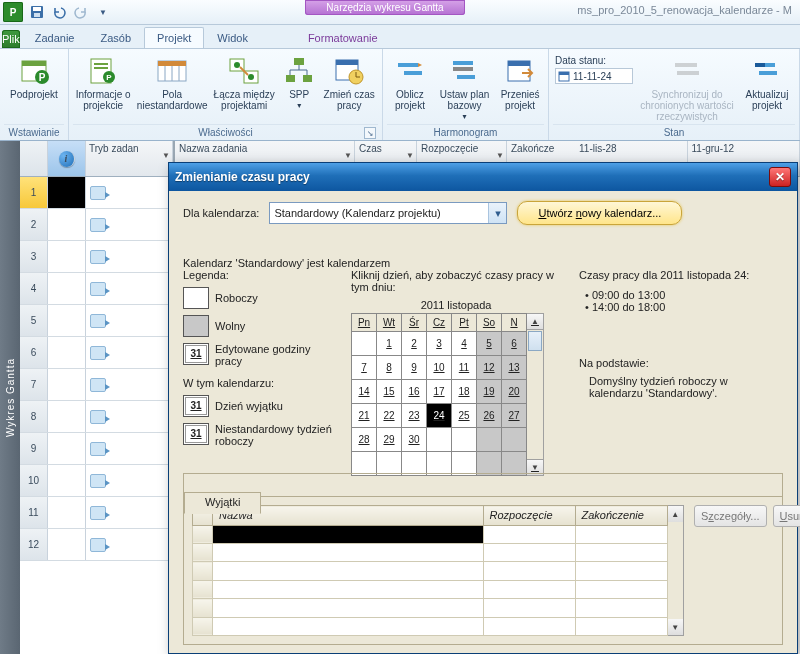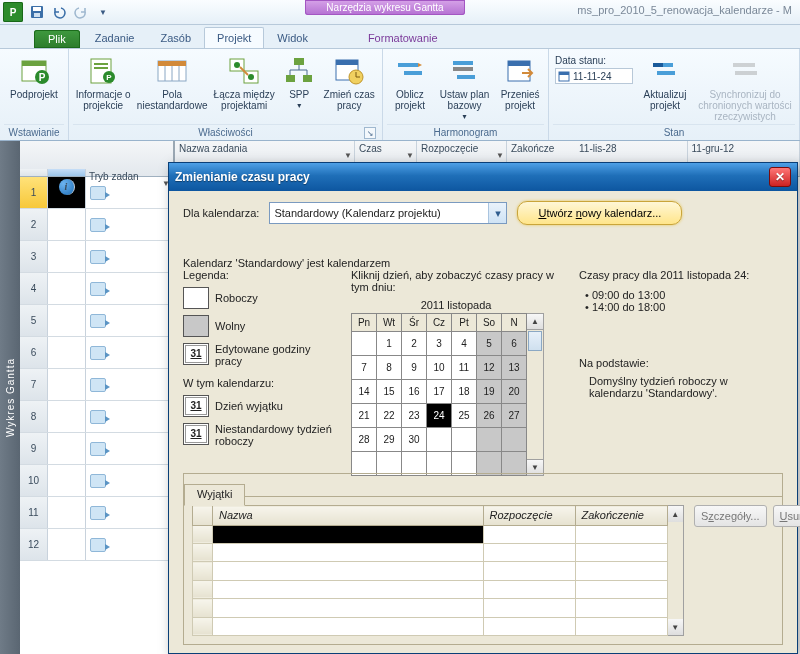--- a/index.html
+++ b/index.html
@@ -9,21 +9,21 @@
   .titlebar { height:25px; background:linear-gradient(#fafdff,#e6f0f8); display:flex; align-items:center; border-bottom:1px solid #b7c9da; }
   .titlebar .appicon { width:20px; height:20px; background:#2c8b2c; margin:0 3px; border-radius:2px; box-shadow:inset 0 0 0 1px #186818; display:flex; align-items:center; justify-content:center; color:#fff; font-weight:bold; font-size:10px;}
   .qat { display:flex; gap:4px; align-items:center; margin-left:2px;}
   .qat-btn { width:18px; height:18px; display:flex; align-items:center; justify-content:center; color:#3a5a83; }
   .title-tabarea { position:absolute; left:305px; top:0; width:160px; }
   .ctx-title { background:linear-gradient(#d6a3e8,#b470d2); color:#fff; font-size:10px; text-align:center; padding:2px 8px; border-radius:0 0 3px 3px; box-shadow:inset 0 0 0 1px #a356c2;}
   .doc-title { position:absolute; right:8px; top:4px; color:#7a8898; font-size:11px;}
 
   
   .ribbon-tabs { height:24px; display:flex; align-items:flex-end; background:#e6f0f8; border-bottom:1px solid #b7c9da; padding-left:2px;}
-  .file-tab { background:linear-gradient(#3f9a3f,#2c7c2c); color:#fff; padding:3px 14px; border-radius:3px 3px 0 0; font-size:11px; margin-right:2px; box-shadow:inset 0 0 0 1px #1b6a1b;margin-left:32px;}
+  .file-tab { background:linear-gradient(#3f9a3f,#2c7c2c); color:#fff; padding:3px 0; border-radius:3px 3px 0 0; font-size:11px; margin-right:2px; box-shadow:inset 0 0 0 1px #1b6a1b;}
   .tab { padding:4px 12px; color:#3a5a83; border:1px solid transparent; border-bottom:none; }
   .tab.active { background:#f6fbff; border-color:#b7c9da; border-radius:2px 2px 0 0; }
   .tab.ctx { color:#7b3a9a; }
 
   
   .ribbon { height:92px; background:linear-gradient(#f6fbff,#e6f0f8); border-bottom:1px solid #99b3cc; display:flex; }
   .group { border-right:1px solid #cad9e8; padding:2px 4px 0 4px; display:flex; flex-direction:column; }
   .group-row { display:flex; gap:2px; flex:1;}
   .grp-label-row { display:flex; align-items:center; justify-content:center; height:16px; color:#4a6a8e; font-size:10px; border-top:1px solid #d8e4ef; position:relative;}
   .grp-label-row .dlauncher { position:absolute; right:2px; bottom:1px; width:12px; height:12px; border:1px solid #9fb8cf; font-size:8px; display:flex; align-items:center; justify-content:center; color:#4a6a8e; background:#f3f8fc;}
@@ -31,21 +31,21 @@
   .big-btn .icn { width:32px; height:32px; margin-bottom:2px; display:flex; align-items:center; justify-content:center;}
   .big-btn span { text-align:center; font-size:10px; line-height:11px; color:#2a3f57;}
   .disabled span { color:#a9b5c2; }
 
   
   .sheet { position:absolute; top:141px; left:0; right:0; bottom:0; display:flex; }
   .vstrip { width:20px; background:linear-gradient(90deg,#6f7b87,#5a6672); color:#fff; display:flex; align-items:center; justify-content:center; }
   .vstrip span { writing-mode:vertical-rl; transform:rotate(180deg); font-size:10px; letter-spacing:1px;}
   .grid { flex:0 0 155px; border-right:2px solid #9aa7b3; background:#fff;}
   .ghead { height:36px; display:flex; background:linear-gradient(#f4f6f8,#e3e8ed); border-bottom:1px solid #9fb0bf;}
-  .ghead div { border-right:1px solid #c8d2dc; font-size:10px; padding:2px 3px; color:#3a4b5c; display:flex; align-items:flex-start; position:relative;margin-top:28px;}
+  .ghead div { border-right:1px solid #c8d2dc; font-size:10px; padding:2px 3px; color:#3a4b5c; display:flex; align-items:flex-start; position:relative;}
   .ghead .rowhdr { width:28px; background:linear-gradient(#eef2f5,#dde4ea);}
   .ghead .info  { width:38px; background:linear-gradient(#c6def7,#9cc5ea); justify-content:center; align-items:center;}
   .ghead .tryb  { flex:1; }
   .ghead .dd { position:absolute; right:2px; top:10px; font-size:8px; color:#555;}
   .grow { height:32px; display:flex; border-bottom:1px solid #d3dbe2;}
   .grow .rowhdr { width:28px; background:linear-gradient(#eef2f5,#dde4ea); border-right:1px solid #c8d2dc; display:flex; align-items:center; justify-content:center; font-size:10px; color:#3a4b5c;}
   .grow .info { width:38px; border-right:1px solid #c8d2dc;}
   .grow .tryb { flex:1; border-right:1px solid #c8d2dc; display:flex; align-items:center; padding-left:4px;}
   .grow.sel .rowhdr { background:linear-gradient(#ffe27a,#f7c83a);}
   .grow.sel .info { background:#000; }
@@ -75,39 +75,39 @@
   .legend h4 { font-size:11px; font-weight:normal; margin:0 0 6px 0;}
   .leg-item { display:flex; align-items:center; gap:6px; margin:6px 0; font-size:11px; line-height:12px;}
   .leg-item.top { align-items:flex-start;}
   .sw { width:26px; height:22px; border:1px solid #555; background:#fff; flex-shrink:0;}
   .sw.gray { background:#c8c8c8;}
   .sw.cal { background:#fff; display:flex; align-items:center; justify-content:center; font-size:10px; font-weight:bold; text-decoration:underline; border:1px solid #555; box-shadow:inset 0 0 0 1px #fff, inset 0 0 0 2px #999;}
   .subh { font-size:11px; margin:10px 0 4px 0;}
   .cal-col { width:210px;}
   .cal-hint { font-size:11px; margin-bottom:6px;}
   .cal-head { text-align:center; font-size:11px; margin-bottom:2px;}
-  .cal-wrap { display:flex;}
+  .cal-wrap { display:flex;text-decoration:underline;}
   .cal-tbl { border-collapse:collapse; background:#fff;}
   .cal-tbl th, .cal-tbl td { border:1px solid #888; width:25px; height:24px; text-align:center; font-size:10px; font-weight:normal;}
   .cal-tbl th { background:#ece8d8; height:18px;}
   .cal-tbl td.gray { background:#c8c8c8;}
   .cal-tbl td.sel { background:#000; color:#fff;}
   .vsb { width:17px; background:#ece8d8; border:1px solid #a0a0a0; border-left:none; display:flex; flex-direction:column;}
   .vsb .arr { height:16px; background:linear-gradient(#f7f7f7,#dedede); border-bottom:1px solid #a0a0a0; display:flex; align-items:center; justify-content:center; font-size:8px; color:#444;}
   .vsb .arr.bt { border-top:1px solid #a0a0a0; border-bottom:none; margin-top:auto;}
   .vsb .thumb { height:20px; background:linear-gradient(#e7f0f9,#cfe0ef); border:1px solid #8ba8c4; margin:1px;}
   .right-col { flex:1;}
   .right-col h4 { font-size:11px; font-weight:normal; margin:0 0 8px 0;}
   .right-col ul { margin:0 0 0 6px; padding:0; list-style:none;}
   .right-col li::before { content:"• "; }
 
   
   .ex-panel { position:absolute; left:14px; right:14px; top:310px; bottom:8px; border:1px solid #b4ac90;}
   .ex-tabs { display:flex; height:22px; }
-  .ex-tab { padding:3px 12px; font-size:11px; border:1px solid #b4ac90; border-bottom:none; background:#ece8d8; position:relative; top:10px;}
+  .ex-tab { padding:3px 20px; font-size:11px; border:1px solid #b4ac90; border-bottom:none; background:#ece8d8; position:relative; top:18px;}
   .ex-tab.active { background:#ece8d8; z-index:2; border-bottom:1px solid #ece8d8;}
   .ex-tab:not(.active){ background:#e0dcc8; border-color:#c7bf9f;}
   .ex-body { border-top:1px solid #b4ac90; height:calc(100% - 22px); padding:8px; display:flex; gap:10px;}
   .ex-tbl-wrap { flex:1; display:flex;font-style:italic;}
   .ex-tbl { border-collapse:collapse; width:100%; background:#fff;}
   .ex-tbl th { background:linear-gradient(#f7f5ec,#e6e2d0); border:1px solid #b4ac90; font-size:11px; font-weight:normal; text-align:left; padding:2px 6px; height:18px;}
   .ex-tbl td { border:1px solid #cfcab3; height:17px; font-size:10px;}
   .ex-tbl td.rh { width:20px; background:linear-gradient(#f7f5ec,#e6e2d0);}
   .ex-tbl td.selcell { background:#000;}
   .ex-side { width:80px; display:flex; gap:6px;}
@@ -295,38 +295,38 @@
       <div style="width:82px;padding:4px 2px;font-size:10px;color:#2a3f57">
         <div>Data stanu:</div>
         <div style="margin-top:2px;display:flex;align-items:center;gap:3px;border:1px solid #b8c8d8;padding:1px 2px;background:#fff">
           <svg width="12" height="12">
               <rect x="1" y="2" width="10" height="9" fill="#fff" stroke="#3a6fae"></rect>
               <rect x="1" y="2" width="10" height="3" fill="#3a6fae"></rect>
             </svg>
           <span>11-11-24</span>
         </div>
       </div>
+      <div class="big-btn disabled" style="width:100px">
+        <div class="icn">
+            <svg width="32" height="32" opacity=".35">
+              <rect x="4" y="8" width="22" height="4" fill="#888"></rect>
+              <rect x="6" y="16" width="22" height="4" fill="#888"></rect>
+            </svg>
+          </div>
+        <span style="color:#a9b5c2">Synchronizuj do chronionych wartości rzeczywistych</span>
+      </div>
       <div class="big-btn" style="width:56px">
         <div class="icn">
             <svg width="32" height="32">
               <rect x="4" y="8" width="20" height="4" fill="#4a9ed8"></rect>
               <rect x="8" y="16" width="18" height="4" fill="#4a9ed8"></rect>
               <rect x="4" y="8" width="10" height="4" fill="#1a5a9a"></rect>
             </svg>
           </div>
         <span>Aktualizuj projekt</span>
-      </div>
-      <div class="big-btn disabled" style="width:100px">
-        <div class="icn">
-            <svg width="32" height="32" opacity=".35">
-              <rect x="4" y="8" width="22" height="4" fill="#888"></rect>
-              <rect x="6" y="16" width="22" height="4" fill="#888"></rect>
-            </svg>
-          </div>
-        <span style="color:#a9b5c2">Synchronizuj do chronionych wartości rzeczywistych</span>
       </div>
     </div>
     <div class="grp-label-row">
         <span>Stan</span>
       </div>
   </div>
 </div>
 
 <div class="sheet">
   <div class="vstrip">

